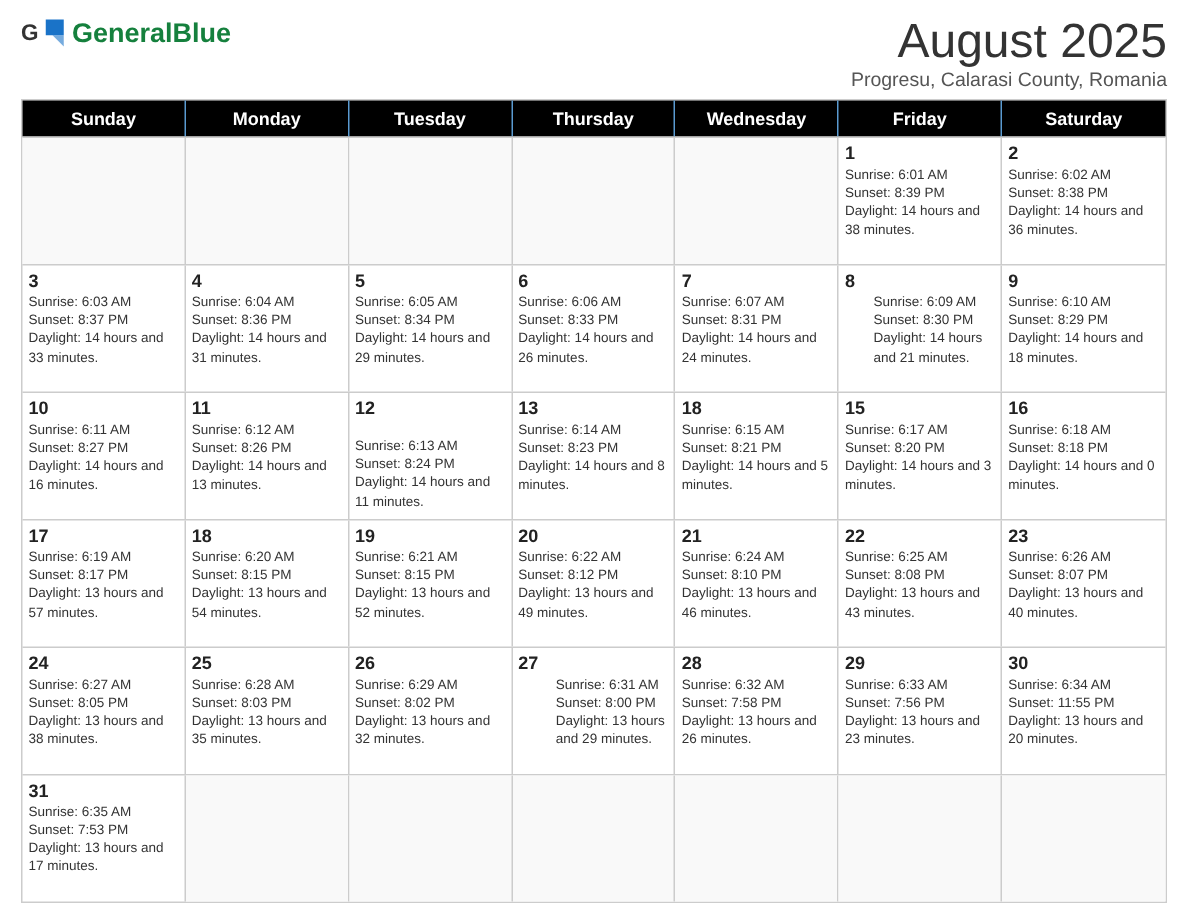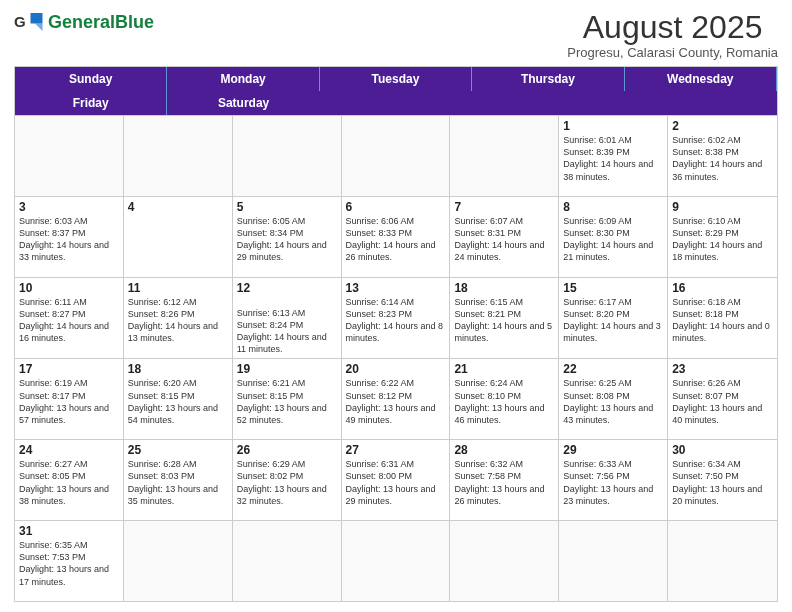--- a/index.html
+++ b/index.html
@@ -35,42 +35,42 @@
     }
     .logo-text span {
       color: #15803d;
       font-weight: bold;
     }
     .logo-icon {
       width: 30px;
       height: 24px;
     }
     .title-block {
-      text-align: center;
+      text-align: right;
     }
     .month-year {
       font-size: 32px;
       color: #333;
       font-weight: 300;
       line-height: 1.1;
     }
     .location {
       font-size: 13px;
       color: #555;
     }
     .calendar {
       flex: 1;
       display: flex;
       flex-direction: column;
       border: 1px solid #ccc;
     }
     .cal-header {
       display: grid;
-      grid-template-columns: repeat(5, 1fr);
-      background: #4c1d95;
+      grid-template-columns: repeat(7, 1fr);
+      background: #000000;
     }
     .cal-header-cell {
       color: #fff;
       font-size: 12px;
       font-weight: bold;
       text-align: center;
       padding: 5px 2px;
       border-right: 1px solid #5a9ad0;
     }
     .cal-header-cell:last-child {
@@ -168,20 +168,23 @@
         </div>
         <div class="cal-row">
           <div class="cal-cell">
             <div class="day-num">3</div>
             <div class="day-info" style="white-space: pre-line;">Sunrise: 6:03 AM
 Sunset: 8:37 PM
 Daylight: 14 hours and 33 minutes.</div>
           </div>
           <div class="cal-cell">
             <div class="day-num">4</div>
+            <div class="day-info" style="white-space: pre-line;">Sunrise: 6:04 AM
+Sunset: 8:36 PM
+Daylight: 14 hours and 31 minutes.</div>
           </div>
           <div class="cal-cell">
             <div class="day-num">5</div>
             <div class="day-info" style="white-space: pre-line;">Sunrise: 6:05 AM
 Sunset: 8:34 PM
 Daylight: 14 hours and 29 minutes.</div>
           </div>
           <div class="cal-cell">
             <div class="day-num">6</div>
             <div class="day-info" style="white-space: pre-line;">Sunrise: 6:06 AM
@@ -189,21 +192,21 @@
 Daylight: 14 hours and 26 minutes.</div>
           </div>
           <div class="cal-cell">
             <div class="day-num">7</div>
             <div class="day-info" style="white-space: pre-line;">Sunrise: 6:07 AM
 Sunset: 8:31 PM
 Daylight: 14 hours and 24 minutes.</div>
           </div>
           <div class="cal-cell">
             <div class="day-num">8</div>
-            <div class="day-info" style="white-space: pre-line;">Sunrise: 6:09 AM
+            <div class="day-info" style="white-space: pre-line; margin-left: 19px;">Sunrise: 6:09 AM
 Sunset: 8:30 PM
 Daylight: 14 hours and 21 minutes.</div>
           </div>
           <div class="cal-cell">
             <div class="day-num">9</div>
             <div class="day-info" style="white-space: pre-line;">Sunrise: 6:10 AM
 Sunset: 8:29 PM
 Daylight: 14 hours and 18 minutes.</div>
           </div>
         </div>
@@ -309,40 +312,40 @@
 Daylight: 13 hours and 35 minutes.</div>
           </div>
           <div class="cal-cell">
             <div class="day-num">26</div>
             <div class="day-info" style="white-space: pre-line;">Sunrise: 6:29 AM
 Sunset: 8:02 PM
 Daylight: 13 hours and 32 minutes.</div>
           </div>
           <div class="cal-cell">
             <div class="day-num">27</div>
-            <div class="day-info" style="white-space: pre-line;">Sunrise: 6:31 AM
+            <div class="day-info" style="white-space: pre-line; margin-left: 25px;">Sunrise: 6:31 AM
 Sunset: 8:00 PM
 Daylight: 13 hours and 29 minutes.</div>
           </div>
           <div class="cal-cell">
             <div class="day-num">28</div>
             <div class="day-info" style="white-space: pre-line;">Sunrise: 6:32 AM
 Sunset: 7:58 PM
 Daylight: 13 hours and 26 minutes.</div>
           </div>
           <div class="cal-cell">
             <div class="day-num">29</div>
             <div class="day-info" style="white-space: pre-line;">Sunrise: 6:33 AM
 Sunset: 7:56 PM
 Daylight: 13 hours and 23 minutes.</div>
           </div>
           <div class="cal-cell">
             <div class="day-num">30</div>
             <div class="day-info" style="white-space: pre-line;">Sunrise: 6:34 AM
-Sunset: 7:50 PM
+Sunset: 11:55 PM
 Daylight: 13 hours and 20 minutes.</div>
           </div>
         </div>
         <div class="cal-row">
           <div class="cal-cell">
             <div class="day-num">31</div>
             <div class="day-info" style="white-space: pre-line;">Sunrise: 6:35 AM
 Sunset: 7:53 PM
 Daylight: 13 hours and 17 minutes.</div>
           </div>

